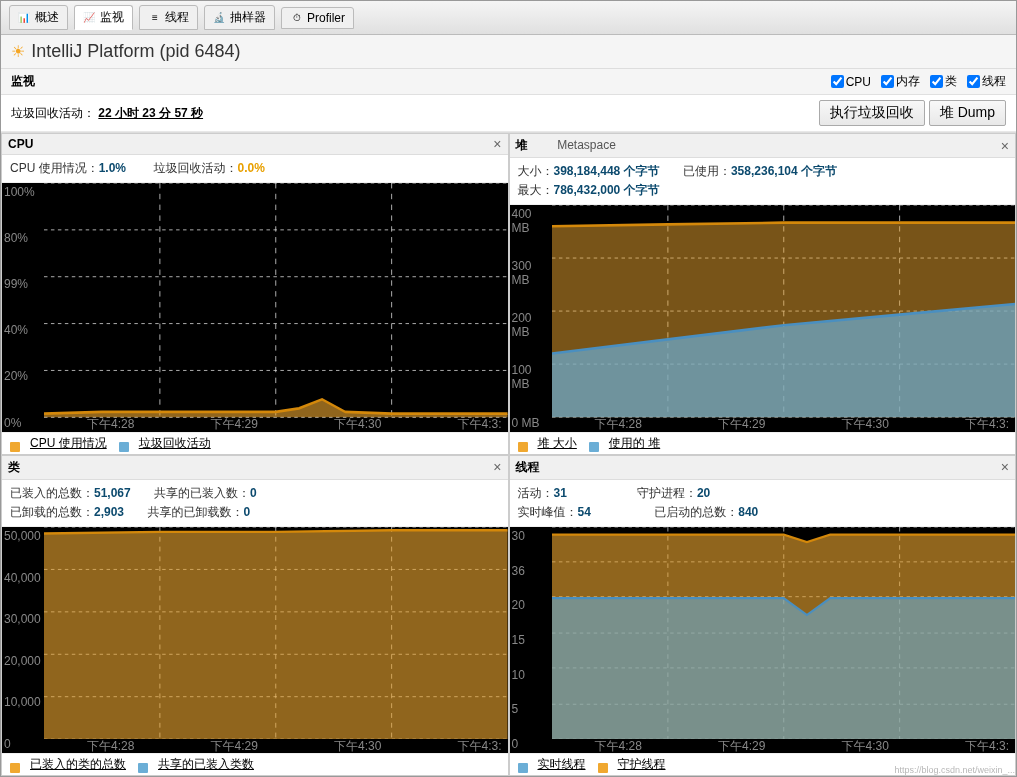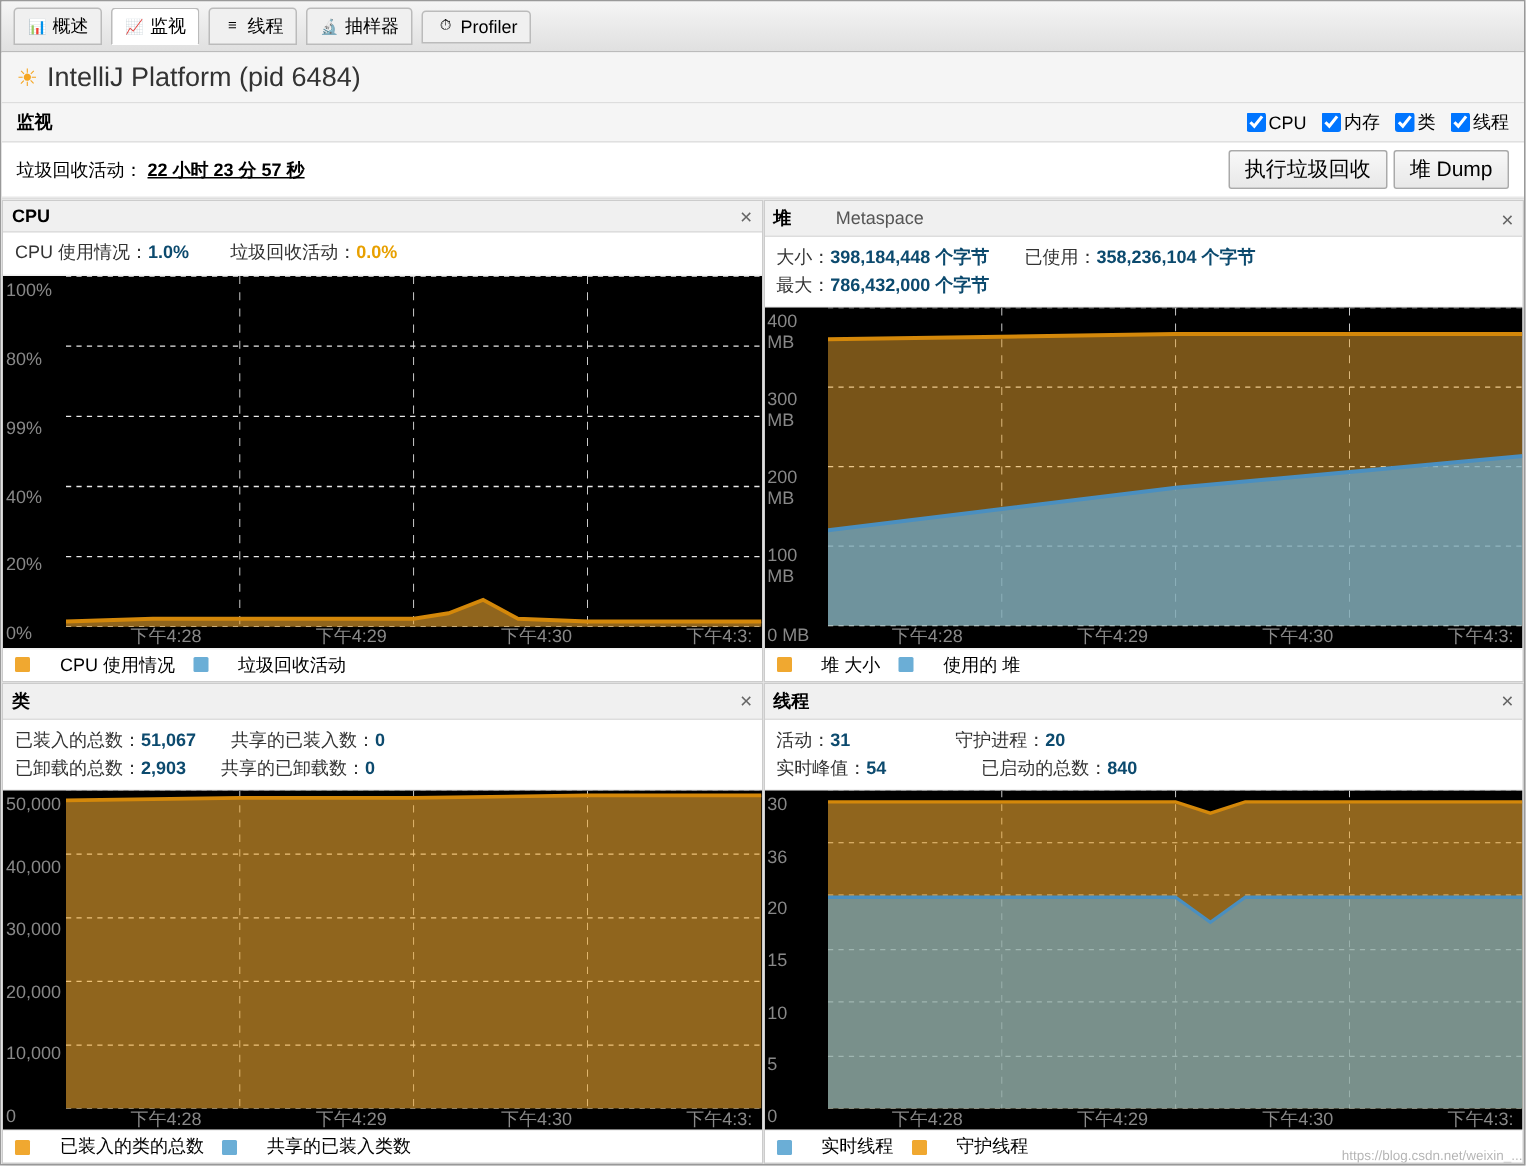--- a/index.html
+++ b/index.html
@@ -23,21 +23,21 @@
     .chart-panel { border: 1px solid #ccc; display: flex; flex-direction: column; background: #fff; overflow: hidden; }
     .chart-header { background: #f0f0f0; border-bottom: 1px solid #ddd; padding: 3px 6px; display: flex; align-items: center; justify-content: space-between; }
     .chart-title { font-weight: bold; font-size: 12px; }
     .chart-close { cursor: pointer; color: #666; font-size: 14px; line-height: 1; }
     .chart-stats { padding: 4px 8px; font-size: 11px; line-height: 1.6; border-bottom: 1px solid #f0f0f0; }
     .chart-stats span.label { color: #333; }
     .chart-stats span.value { color: #0c4a6e; font-weight: bold; }
     .chart-stats span.value-orange { color: #e8a000; font-weight: bold; }
     .chart-body { flex: 1; position: relative; overflow: hidden; background: #000000; }
     .chart-legend { padding: 2px 8px; display: flex; gap: 12px; align-items: center; font-size: 10px; border-top: 1px solid #f0f0f0; }
-    .legend-item { display: flex; align-items: center; gap: 20px; }
+    .legend-item { display: flex; align-items: flex-end; gap: 10px; text-decoration: underline; }
     .legend-dot { width: 10px; height: 10px; border-radius: 1px; }
     .legend-dot.orange { background: #f0a830; }
     .legend-dot.blue { background: #6baed6; }
     .y-axis { position: absolute; left: 0; top: 0; bottom: 0; width: 42px; display: flex; flex-direction: column; justify-content: space-between; padding: 2px 2px; font-size: 9px; color: #888; }
     .x-axis { position: absolute; bottom: 0; left: 42px; right: 2px; display: flex; justify-content: space-between; padding: 0 4px; font-size: 9px; color: #888; height: 14px; align-items: center; margin-left: 39px; }
     .chart-canvas { position: absolute; left: 42px; top: 0; right: 0; bottom: 14px; }
     svg { width: 100%; height: 100%; }
     .grid-line { stroke: #e8e8e8; stroke-width: 0.5; stroke-dasharray: 3,3; }
     .area-orange { fill: rgba(240, 168, 48, 0.6); }
     .area-blue { fill: rgba(107, 174, 214, 0.6); }

